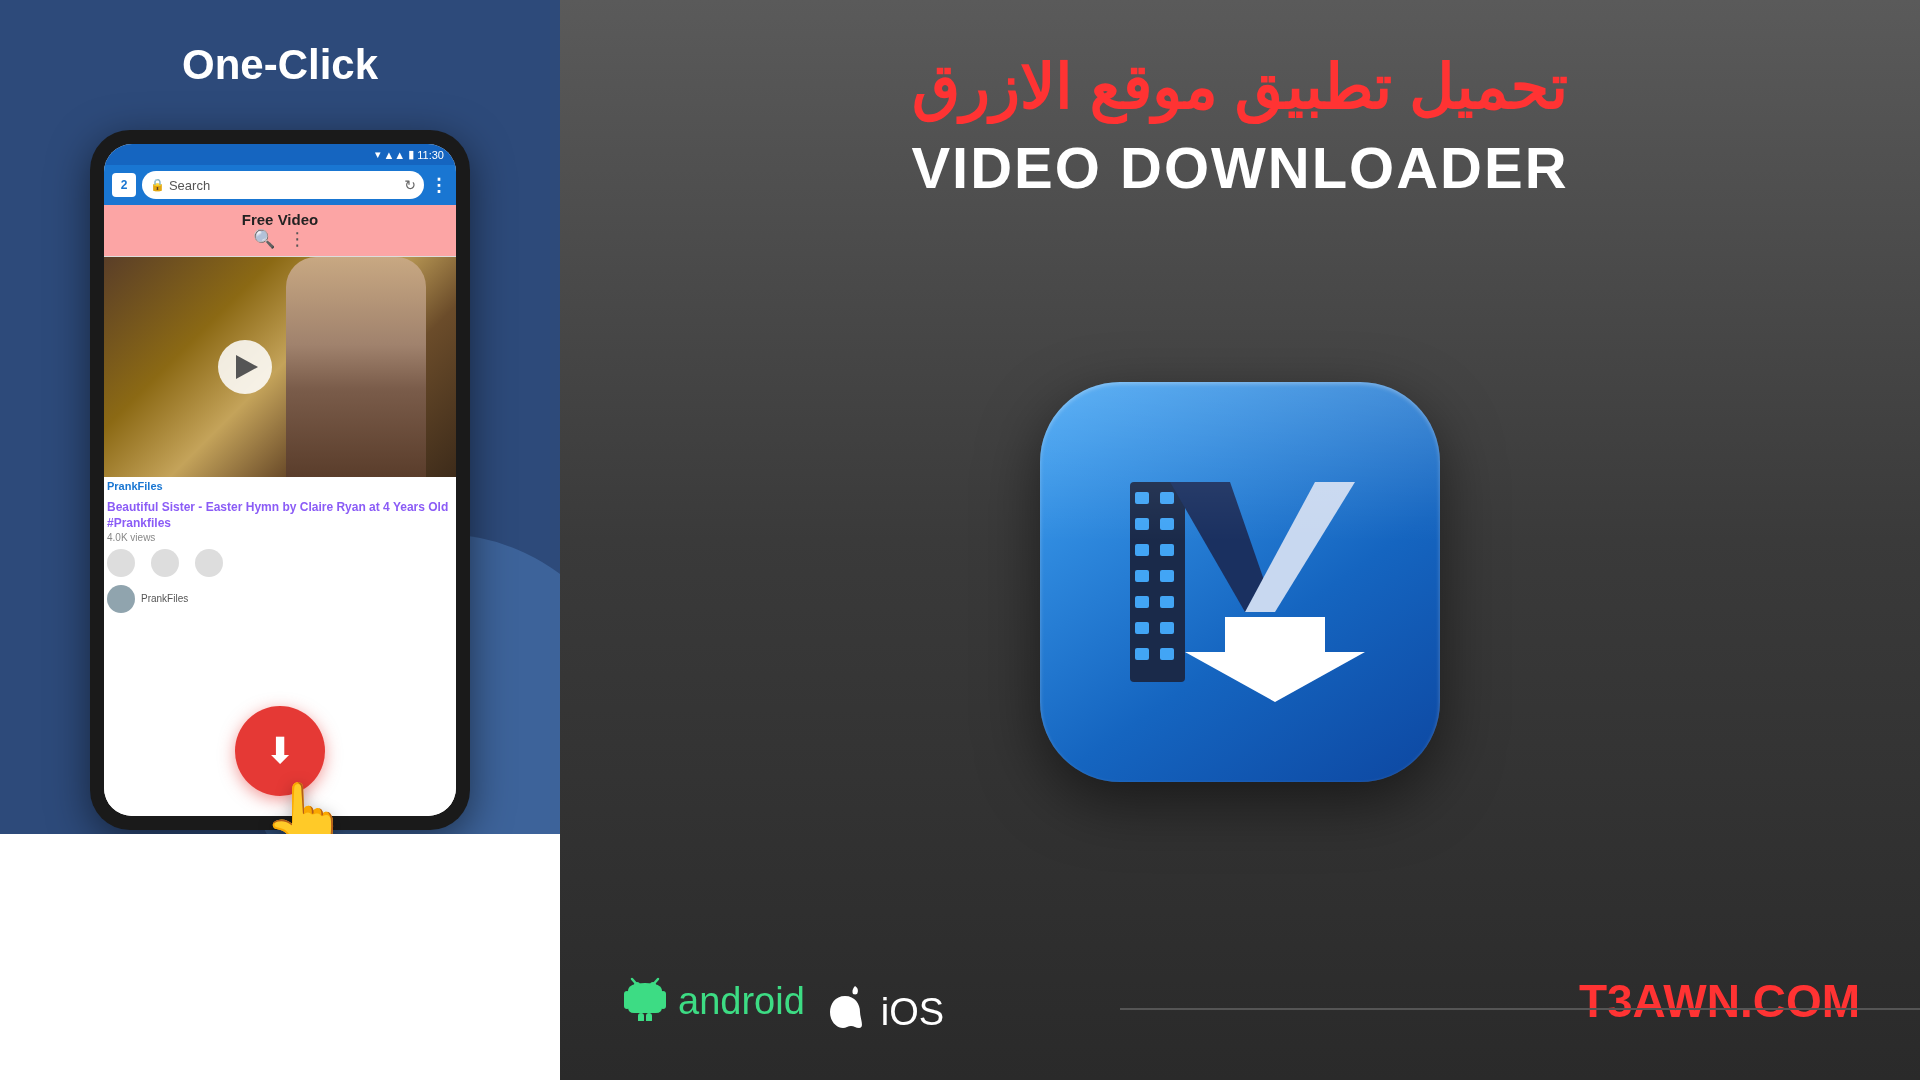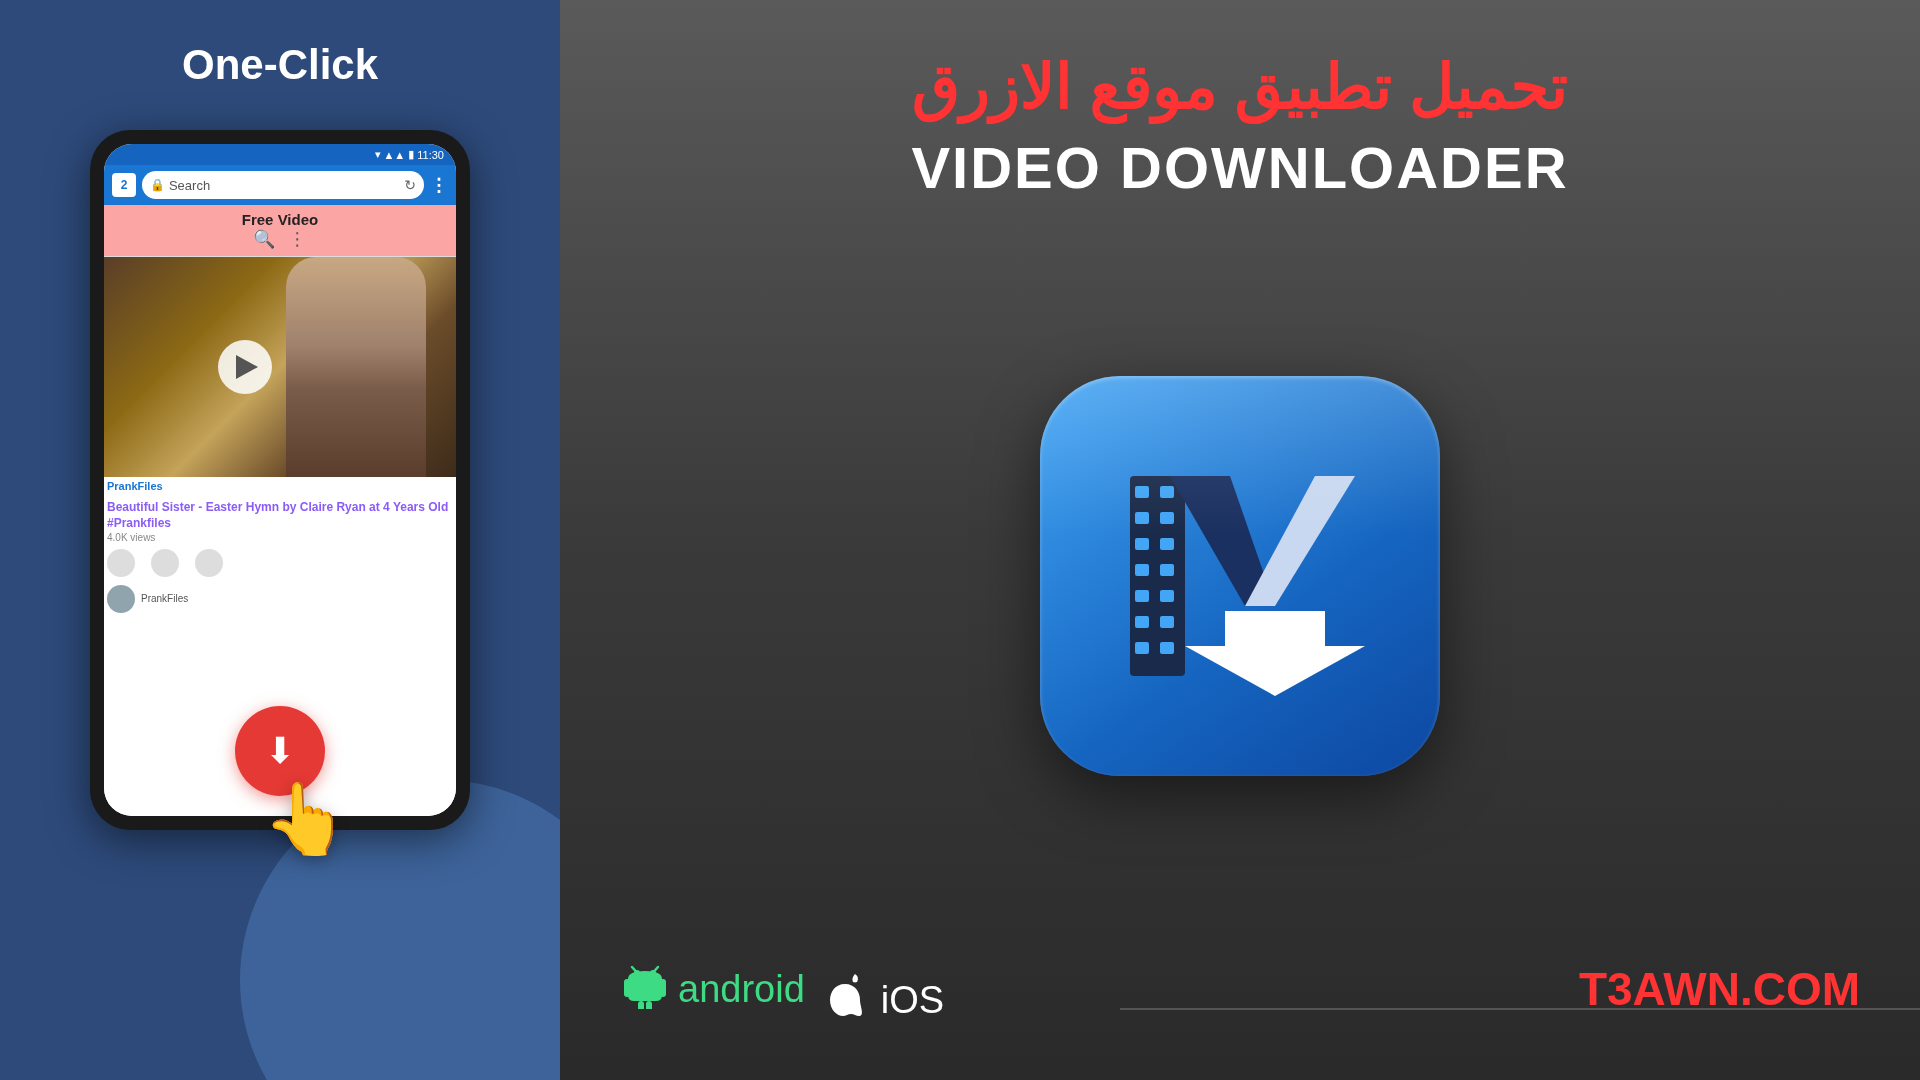--- a/index.html
+++ b/index.html
@@ -8,21 +8,21 @@
       width: 1920px;
       height: 1080px;
       display: flex;
       overflow: hidden;
       font-family: Arial, sans-serif;
     }
 
     
     .left-panel {
       width: 560px;
-      height: 1080px;
+      height: 834px;
       background: #2d4a7a;
       display: flex;
       flex-direction: column;
       align-items: center;
       padding-top: 40px;
       position: relative;
       overflow: hidden;
       flex-shrink: 0;
     }
 
@@ -360,21 +360,21 @@
 
     
     .right-panel {
       flex: 1;
       height: 1080px;
       background: linear-gradient(180deg, #5a5a5a 0%, #3a3a3a 50%, #2a2a2a 100%);
       display: flex;
       flex-direction: column;
       align-items: center;
       justify-content: space-between;
-      padding: 50px 60px 52px;
+      padding: 50px 60px 40px;
       position: relative;
     }
 
     .right-top {
       width: 100%;
       text-align: center;
     }
 
     .arabic-title {
       color: #ff3333;

